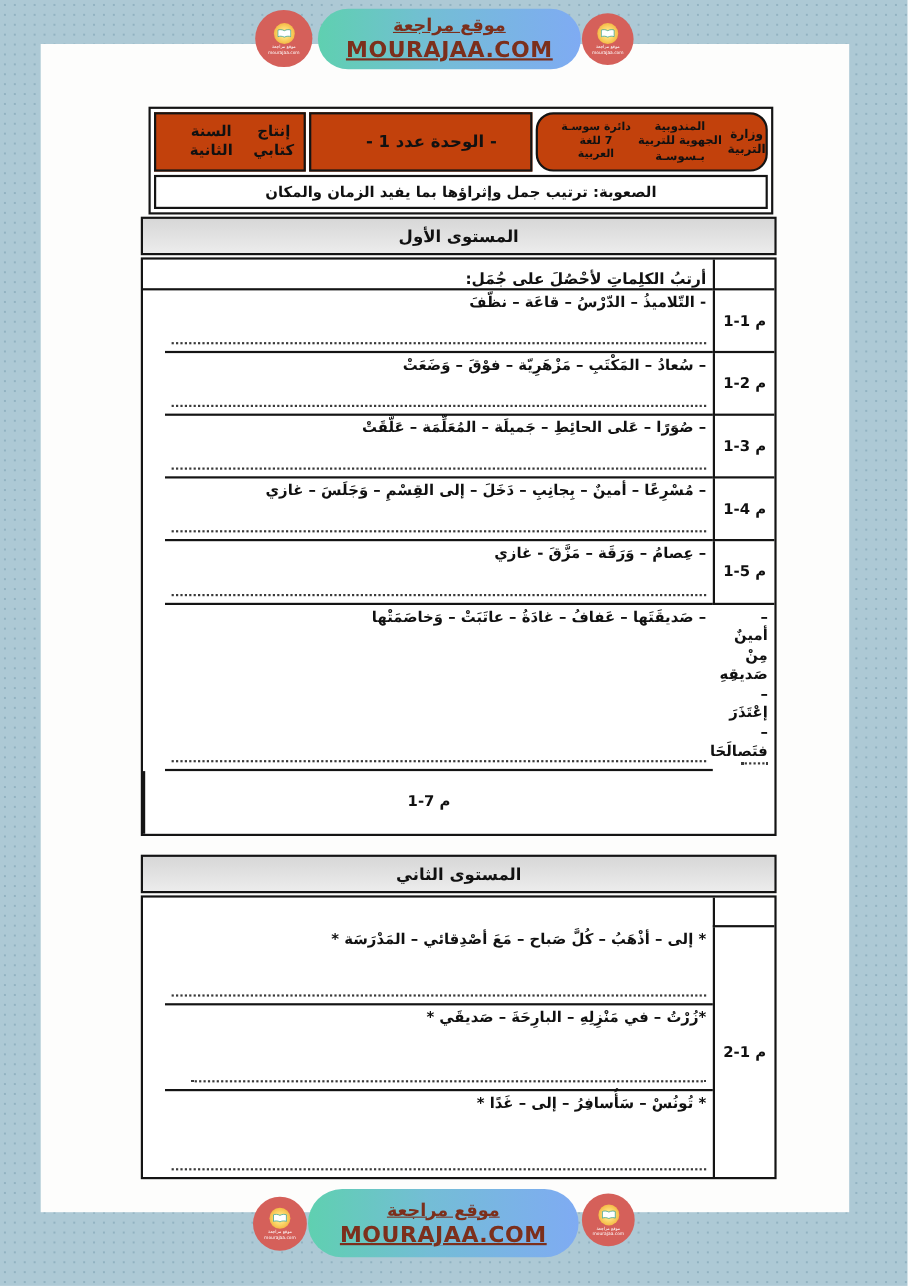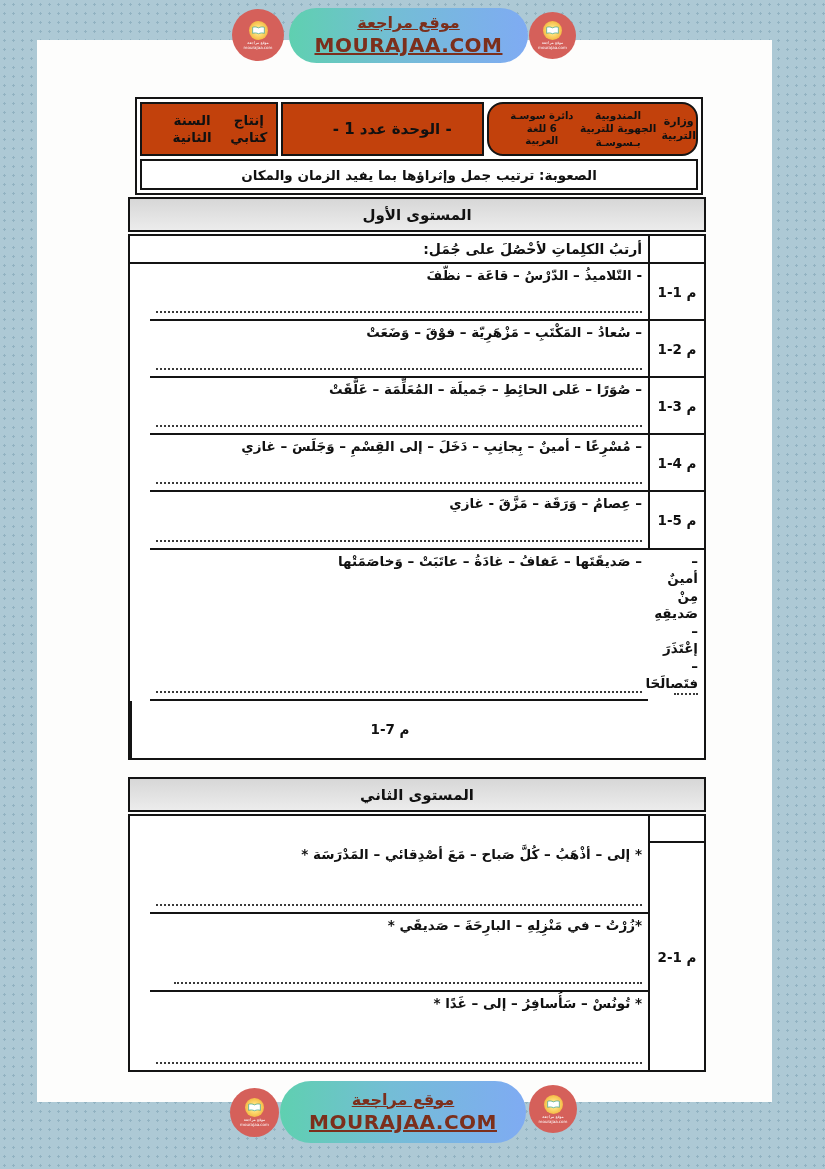--- a/index.html
+++ b/index.html
@@ -40,21 +40,21 @@
     font-size:13.5px;font-weight:bold;color:#111;direction:rtl;}
 
   
   .lvl{position:absolute;left:128px;width:578px;border-radius:28px;}
   .lvl-title{height:31px;background:linear-gradient(#d7d7d7,#ececec);
     border:2.5px solid #141414;display:flex;align-items:center;justify-content:center;
     font-weight:bold;font-size:15px;color:#111;direction:rtl;}
   .lvl-body{margin-top:2px;border:2.5px solid #141414;display:grid;grid-template-columns:1fr 56px;background:#fff;}
   .cell{border-bottom:2px solid #141414;}
   .cell.last{border-bottom:none;}
-  .instr{display:flex;align-items:center;direction:rtl;padding:0 6px;
+  .instr{display:flex;align-items:flex-end;direction:rtl;padding:0 6px;
     font-weight:bold;font-size:14px;color:#111;}
   .lblcell{border-left:2px solid #141414;display:flex;align-items:center;justify-content:center;
     font-weight:bold;font-size:13.5px;color:#111;direction:rtl;}
   .excell{display:flex;flex-direction:column;direction:rtl;padding:3px 6px 6px;color:#111;margin-left:20px;}
   .words{font-weight:bold;font-size:13.5px;line-height:1.3;}
   .dotline{margin-top:auto;border-bottom:2.2px dotted #3a3a3a;height:0;}
 
   #lvl1{top:197px;}
   #lvl1 .lvl-body{height:522px;grid-template-rows:28px repeat(7,1fr);}
   #lvl2{top:777px;}
@@ -95,21 +95,21 @@
     <div class="hdr-cell cell-subject">
       <span>إنتاج كتابي</span>
       <span>السنة الثانية</span>
     </div>
     <div class="hdr-cell cell-unit">
       <span>- الوحدة عدد 1 -</span>
     </div>
     <div class="hdr-cell cell-school">
       <span class="l1">وزارة التربية</span>
       <span class="l2">المندوبية الجهوية للتربية بـسوسـة</span>
-      <span class="l3">دائرة سوسـة 6 للغة العربية</span>
+      <span class="l3">دائرة سوسـة 7 للغة العربية</span>
     </div>
   </div>
   <div class="hdr-diff">
     <span>الصعوبة: ترتيب جمل وإثراؤها بما يفيد الزمان والمكان</span>
   </div>
 </div>
 
 <div class="lvl" id="lvl1">
   <div class="lvl-title">
     <span>المستوى الأول</span>

